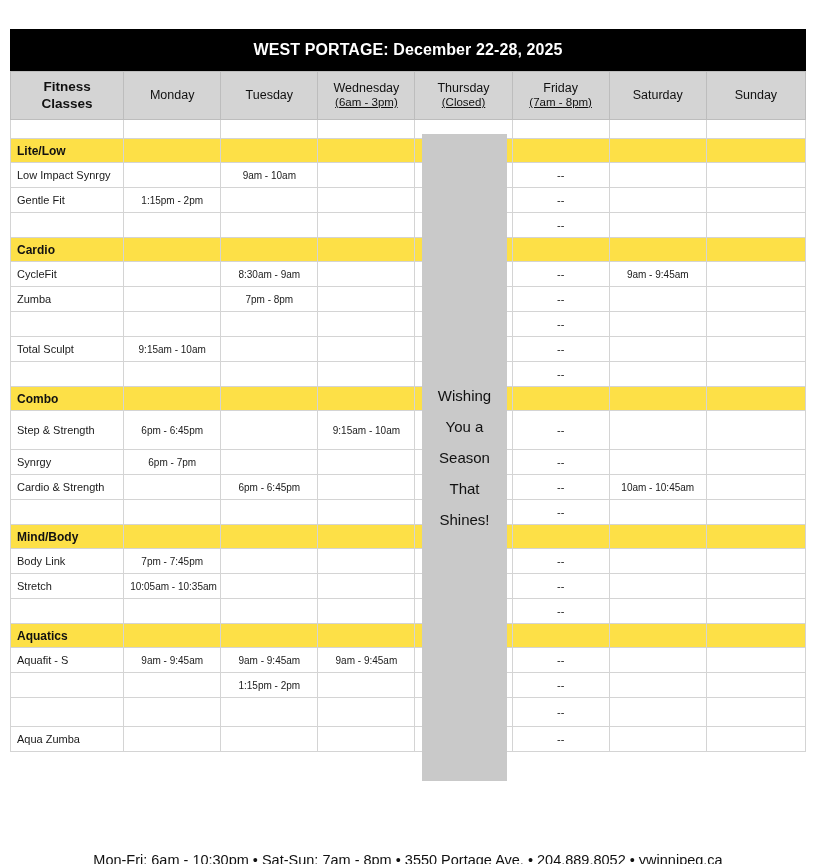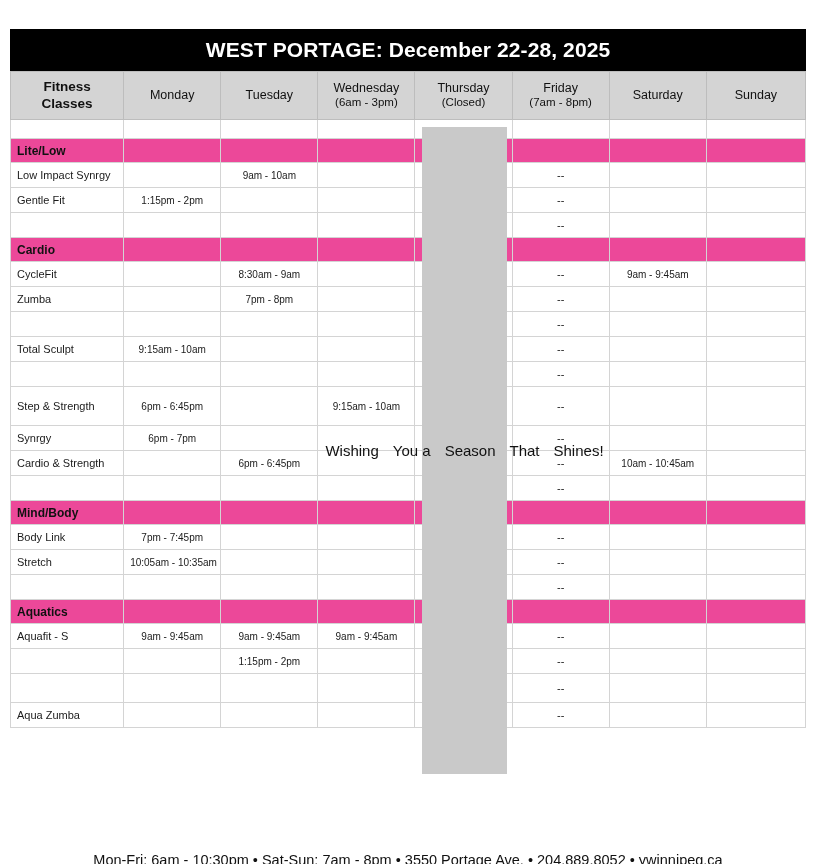--- a/index.html
+++ b/index.html
@@ -30,21 +30,21 @@
     width: 796px;
     height: 42px;
     background: #000000;
     color: #ffffff;
     display: flex;
     align-items: center;
     justify-content: center;
     box-sizing: border-box;
   }
   .title-bar .title-text {
-    font-size: 21px;
+    font-size: 16px;
     font-weight: bold;
     letter-spacing: 0.1px;
     white-space: nowrap;
   }
 
   
   .schedule-wrap {
     position: absolute;
     left: 10px;
     top: 71px;
@@ -85,20 +85,21 @@
     padding: 2px 3px;
   }
   tr.head-row th.classes-head {
     font-weight: bold;
     font-size: 13.5px;
   }
   th .sub {
     display: block;
     font-size: 11.5px;
     font-weight: normal;
+    text-decoration: underline;
   }
 
   
   tr.data-row td { height: 25px; }
   tr.spacer-row td { height: 19px; }
   tr.tall-row td { height: 39px; margin-top: 45px; }
   tr.tall2-row td { height: 29px; }
 
   td.class-name {
     text-align: left;
@@ -113,40 +114,40 @@
     color: #1a1a1a;
   }
   td.dash-cell {
     text-align: center;
     font-size: 11px;
     color: #1a1a1a;
   }
 
   
   tr.section-row td {
-    background: #ec4899;
+    background: #fde047;
     height: 24px;
   }
   tr.section-row td.section-title {
     font-weight: bold;
     font-size: 12px;
     text-align: left;
     color: #111111;
   }
 
   
   .holiday-band {
     position: absolute;
     left: 422px;
-    top: 127px;
+    top: 134px;
     width: 85px;
     height: 647px;
     background: #c9c9c9;
     display: flex;
-    flex-direction: row;
+    flex-direction: column;
     align-items: center;
     justify-content: center;
     gap: 14px;
     box-sizing: border-box;
     z-index: 5;
   }
   .holiday-band .line {
     font-size: 15px;
     color: #111111;
     text-align: center;
@@ -301,20 +302,30 @@
           <tr class="data-row">
             <td class="class-name"></td>
             <td class="time-cell"></td>
             <td class="time-cell"></td>
             <td class="time-cell"></td>
             <td class="time-cell"></td>
             <td class="dash-cell">--</td>
             <td class="time-cell"></td>
             <td class="time-cell"></td>
           </tr>
+          <tr class="section-row">
+            <td class="section-title">Combo</td>
+            <td></td>
+            <td></td>
+            <td></td>
+            <td></td>
+            <td></td>
+            <td></td>
+            <td></td>
+          </tr>
           <tr class="tall-row">
             <td class="class-name">Step &amp; Strength</td>
             <td class="time-cell">6pm - 6:45pm</td>
             <td class="time-cell"></td>
             <td class="time-cell">9:15am - 10am</td>
             <td class="time-cell"></td>
             <td class="dash-cell">--</td>
             <td class="time-cell"></td>
             <td class="time-cell"></td>
           </tr>

